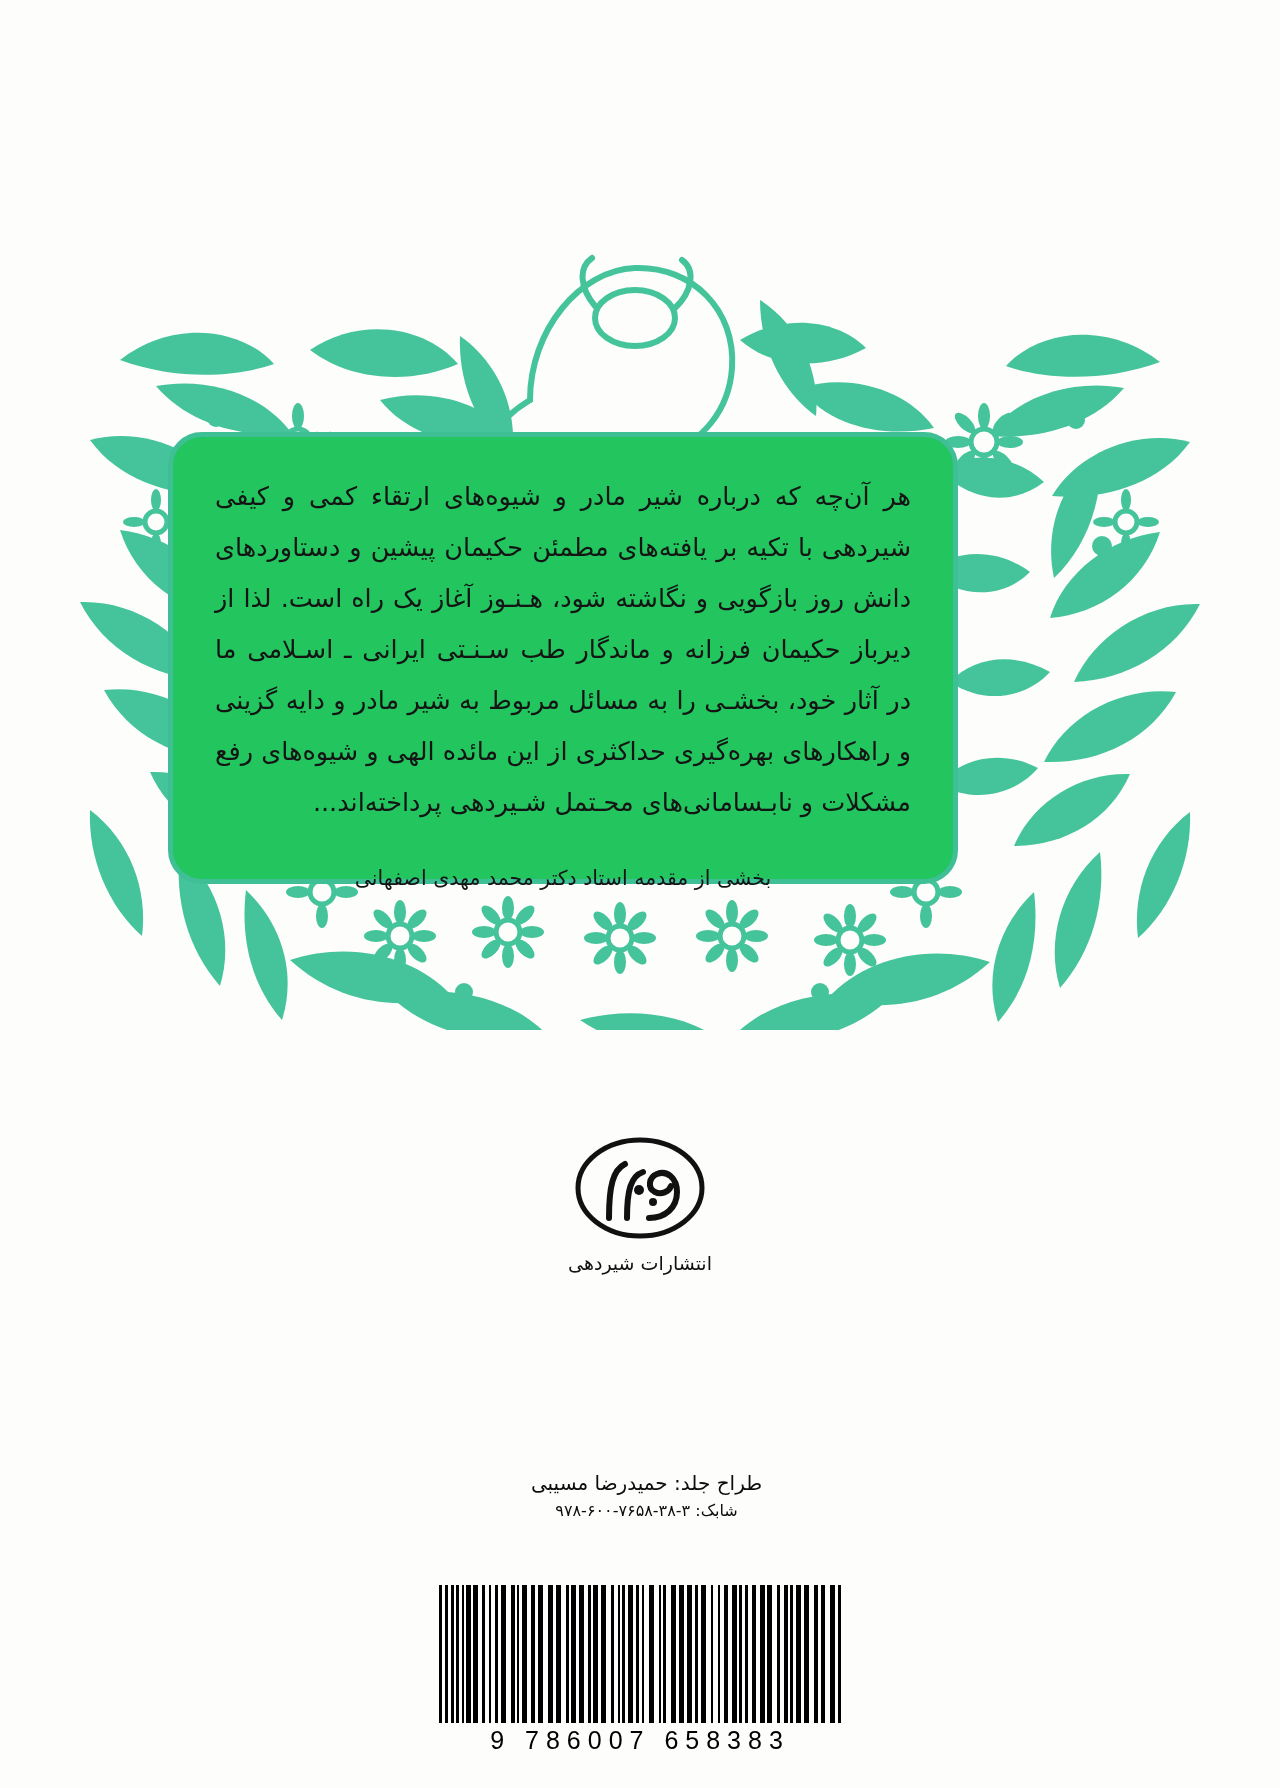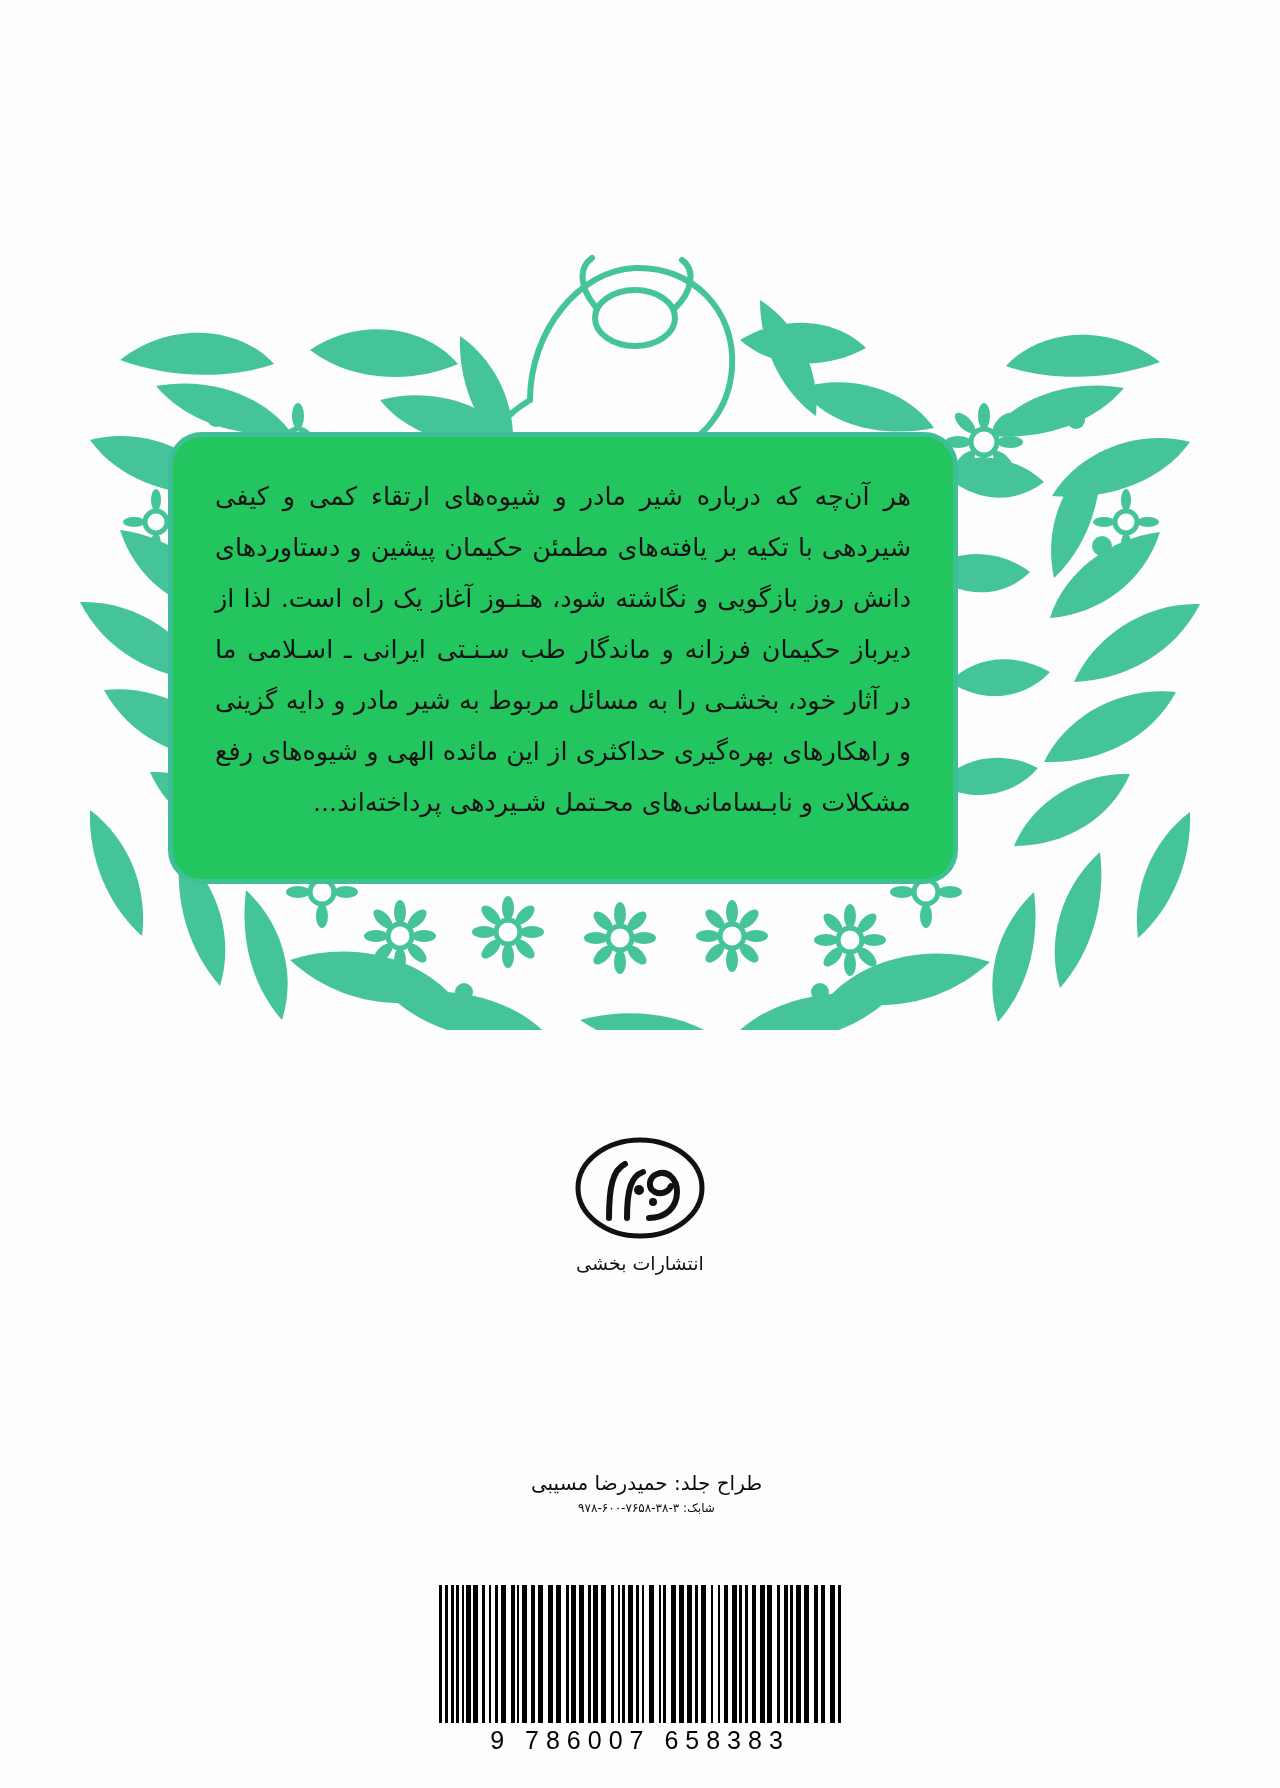--- a/index.html
+++ b/index.html
@@ -89,21 +89,21 @@
     right: 0;
     top: 1468px;
     text-align: center;
     direction: rtl;
     color: #0c0c0c;
     font-family: "DejaVu Sans", sans-serif;
     padding-left: 13px;
   }
   .colophon div { line-height: 1.55; }
   .colophon .line1 { font-size: 20px; letter-spacing: 1.2px; }
-  .colophon .line2 { font-size: 12px; letter-spacing: 1.2px; }
+  .colophon .line2 { font-size: 16px; letter-spacing: 1.2px; }
   .colophon .line3 {
     font-size: 18px;
     direction: ltr;
     font-family: "DejaVu Sans Mono", monospace;
     letter-spacing: 0.6px;
     margin-top: 2px;
   }
 
   
   .barcode-wrap {
@@ -329,32 +329,33 @@
             <ellipse cx="0" cy="24" rx="6" ry="12"></ellipse>
             <ellipse cx="-24" cy="0" rx="12" ry="6"></ellipse>
           </g>
         </g>
       </g>
     </svg>
   </div>
 
   <div class="text-panel">
     <p class="blurb">هر آن‌چه که درباره شیر مادر و شیوه‌های ارتقاء کمی و کیفی شیردهی با تکیه بر یافته‌های مطمئن حکیمان پیشین و دستاوردهای دانش روز بازگویی و نگاشته شود، هـنـوز آغاز یک راه است. لذا از دیرباز حکیمان فرزانه و ماندگار طب سـنـتی ایرانی ـ اسـلامی ما در آثار خود، بخشـی را به مسائل مربوط به شیر مادر و دایه گزینی و راهکارهای بهره‌گیری حداکثری از این مائده الهی و شیوه‌های رفع مشکلات و نابـسامانی‌های محـتمل شـیردهی پرداخته‌اند...</p>
+    <p class="attribution">بخشی از مقدمه استاد دکتر محمد مهدی اصفهانی</p>
   </div>
 
   <div class="publisher">
     <svg width="150" height="112" viewBox="0 0 150 112">
       <ellipse cx="75" cy="56" rx="62" ry="48" fill="none" stroke="#111" stroke-width="5"></ellipse>
       <path d="M44 86 C44 54 48 38 60 32" fill="none" stroke="#111" stroke-width="6" stroke-linecap="round"></path>
       <path d="M62 86 C62 58 66 44 78 40" fill="none" stroke="#111" stroke-width="6" stroke-linecap="round"></path>
       <path d="M84 86 C100 86 112 76 112 60 C112 46 102 38 92 42 C84 45 82 56 90 60 C96 63 104 60 106 54" fill="none" stroke="#111" stroke-width="6" stroke-linecap="round"></path>
       <circle cx="74" cy="58" r="5" fill="#111"></circle>
       <circle cx="88" cy="70" r="4" fill="#111"></circle>
     </svg>
-    <div class="publisher-name">انتشارات بخشی</div>
+    <div class="publisher-name">انتشارات شیردهی</div>
   </div>
 
   <div class="colophon">
     <div class="line1">طراح جلد: حمیدرضا مسیبی</div>
     <div class="line2">شابک: ۳-۳۸-۷۶۵۸-۶۰۰-۹۷۸</div>
   </div>
 
   <div class="barcode-wrap">
     <div class="barcode" id="barcode"><i style="width:3px"></i><i class="sp" style="width:3px"></i><i style="width:3px"></i><i style="width:2px"></i><i class="sp" style="width:5px"></i><i style="width:4px"></i><i class="sp" style="width:3px"></i><i style="width:4px"></i><i class="sp" style="width:5px"></i><i style="width:5px"></i><i class="sp" style="width:3px"></i><i style="width:5px"></i><i class="sp" style="width:3px"></i><i style="width:3px"></i><i class="sp" style="width:2px"></i><i style="width:4px"></i><i class="sp" style="width:4px"></i><i style="width:3px"></i><i class="sp" style="width:5px"></i><i style="width:5px"></i><i class="sp" style="width:2px"></i><i style="width:5px"></i><i class="sp" style="width:4px"></i><i style="width:4px"></i><i class="sp" style="width:4px"></i><i style="width:3px"></i><i class="sp" style="width:3px"></i><i style="width:3px"></i><i class="sp" style="width:2px"></i><i style="width:5px"></i><i class="sp" style="width:4px"></i><i style="width:4px"></i><i class="sp" style="width:4px"></i><i style="width:2px"></i><i class="sp" style="width:5px"></i><i style="width:2px"></i><i class="sp" style="width:5px"></i><i style="width:5px"></i><i class="sp" style="width:3px"></i><i style="width:3px"></i><i class="sp" style="width:3px"></i><i style="width:5px"></i><i class="sp" style="width:3px"></i><i style="width:5px"></i><i class="sp" style="width:3px"></i><i style="width:5px"></i><i class="sp" style="width:5px"></i><i style="width:3px"></i><i class="sp" style="width:2px"></i><i style="width:2px"></i><i class="sp" style="width:5px"></i><i style="width:5px"></i><i class="sp" style="width:5px"></i><i style="width:2px"></i><i class="sp" style="width:3px"></i><i style="width:3px"></i><i class="sp" style="width:3px"></i><i style="width:3px"></i><i style="width:2px"></i><i class="sp" style="width:3px"></i><i style="width:3px"></i><i class="sp" style="width:2px"></i><i style="width:2px"></i><i class="sp" style="width:4px"></i><i style="width:3px"></i><i class="sp" style="width:5px"></i><i style="width:5px"></i><i class="sp" style="width:3px"></i><i style="width:5px"></i><i class="sp" style="width:2px"></i><i style="width:3px"></i><i class="sp" style="width:4px"></i><i style="width:5px"></i><i class="sp" style="width:3px"></i><i style="width:5px"></i><i class="sp" style="width:2px"></i><i style="width:3px"></i><i class="sp" style="width:5px"></i><i style="width:5px"></i><i class="sp" style="width:3px"></i><i style="width:5px"></i><i class="sp" style="width:5px"></i><i style="width:5px"></i><i class="sp" style="width:3px"></i><i style="width:4px"></i><i class="sp" style="width:4px"></i><i style="width:5px"></i><i class="sp" style="width:3px"></i><i style="width:2px"></i><i class="sp" style="width:2px"></i><i style="width:4px"></i><i class="sp" style="width:5px"></i><i style="width:5px"></i><i class="sp" style="width:3px"></i><i style="width:3px"></i><i class="sp" style="width:4px"></i><i style="width:2px"></i><i class="sp" style="width:4px"></i><i style="width:3px"></i><i class="sp" style="width:4px"></i><i style="width:5px"></i><i class="sp" style="width:2px"></i><i style="width:5px"></i><i class="sp" style="width:2px"></i><i style="width:2px"></i><i class="sp" style="width:3px"></i><i style="width:3px"></i><i class="sp" style="width:2px"></i><i style="width:3px"></i><i class="sp" style="width:3px"></i><i style="width:3px"></i><i class="sp" style="width:3px"></i><i style="width:3px"></i></div>
     <div class="barcode-digits">9 786007 658383</div>

